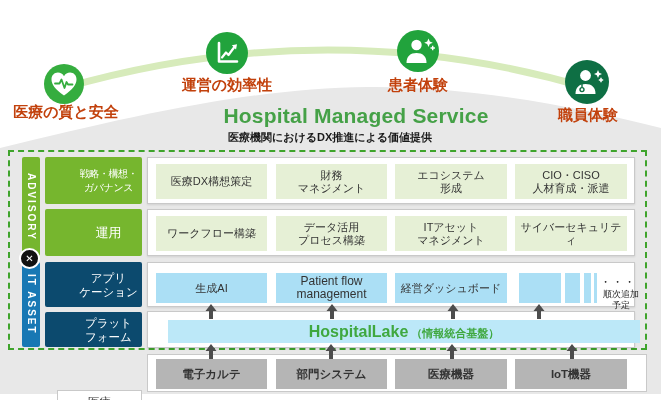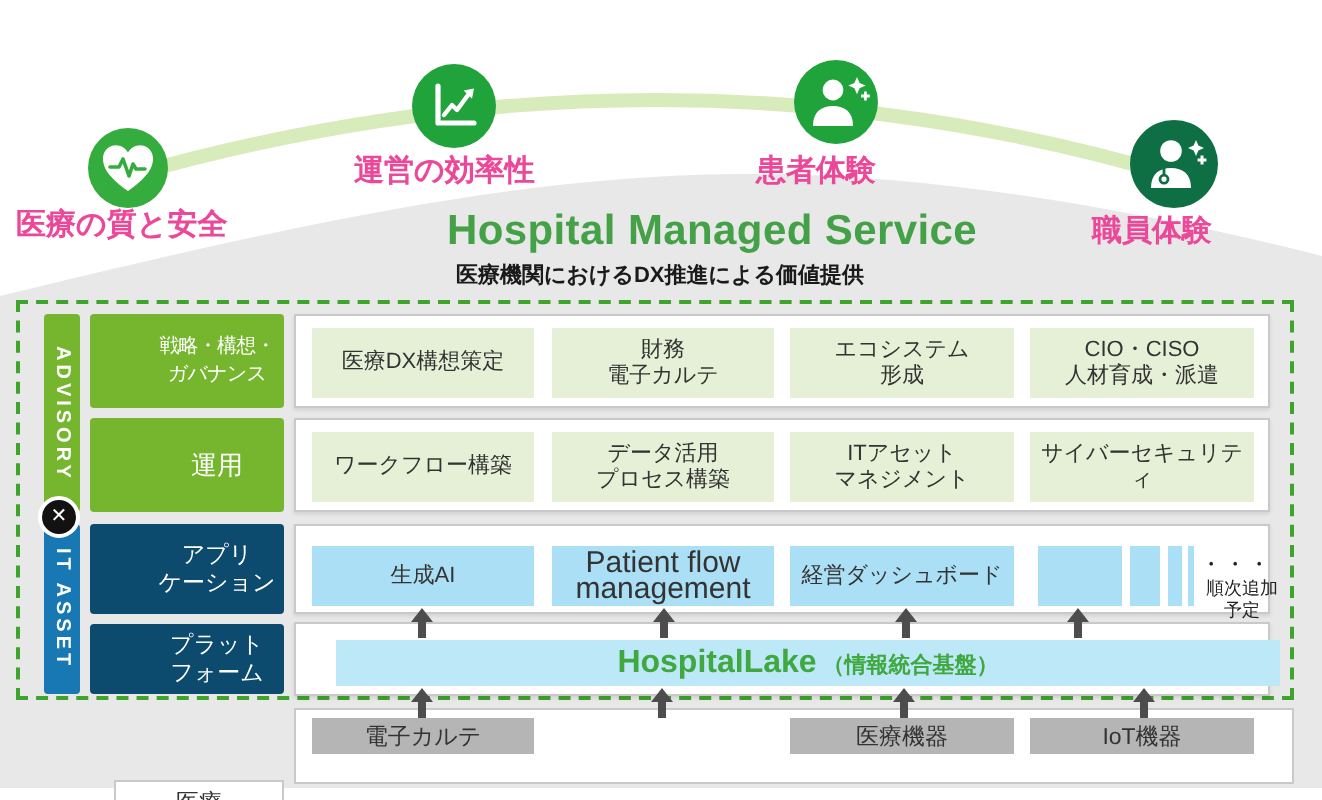--- a/index.html
+++ b/index.html
@@ -1,20 +1,20 @@
 <!DOCTYPE html>
 <html><head>
 <meta charset="utf-8">
 <style>
   * { box-sizing: border-box; margin: 0; padding: 0; }
   body { background:#fff; font-family:"Liberation Sans","DejaVu Sans",sans-serif; }
   .stage { position:relative; width:661px; height:400px; background:#fff; overflow:hidden; }
   .bg-svg { position:absolute; left:0; top:0; z-index:0; }
   .icon-wrap { position:absolute; z-index:2; }
-  .benefit-label { position:absolute; z-index:2; color:#ec4899; font-weight:bold; font-size:15px; white-space:nowrap; }
+  .benefit-label { position:absolute; z-index:2; color:#c2410c; font-weight:bold; font-size:15px; text-align:center; white-space:nowrap; }
   .main-title { position:absolute; left:156px; top:104px; width:400px; text-align:center; font-size:21px; font-weight:600; color:#45a147; z-index:2; letter-spacing:0.2px; }
   .sub-title { position:absolute; left:130px; top:130px; width:400px; text-align:center; font-size:11px; font-weight:bold; color:#1a1a1a; z-index:2; }
   .frame { position:absolute; left:8px; top:150px; width:639px; height:200px; border:2px dashed #3fa42c; z-index:1; }
   .vbar { position:absolute; left:22px; width:18px; border-radius:2px; color:#fff; z-index:2;
           writing-mode:vertical-rl; text-orientation:mixed; display:flex; align-items:center; justify-content:center;
           font-size:10px; font-weight:bold; letter-spacing:2px; }
   .vbar-advisory { top:157px; height:99px; background:#76b62e; }
   .vbar-itasset  { top:262px; height:85px; background:#1878b4; }
   .xbadge { position:absolute; left:19px; top:248px; width:21px; height:21px; border-radius:50%; background:#121212;
             border:2px solid #fff; color:#fff; display:flex; align-items:center; justify-content:center;
@@ -29,36 +29,36 @@
   .lbl-platform { top:312px; height:35px; font-size:11.5px; }
   .row { position:absolute; left:147px; width:488px; background:#fff; border:1px solid #c9c9c9; z-index:2;
          box-shadow:0 1px 2px rgba(0,0,0,0.10); }
   .row-1 { top:157px; height:47px; } .row-2 { top:209px; height:47px; }
   .row-3 { top:262px; height:45px; overflow:visible; } .row-4 { top:311px; height:37px; }
   .cell { position:absolute; top:6px; height:35px; display:flex; align-items:center; justify-content:center;
           text-align:center; font-size:11px; line-height:13px; color:#333; white-space:pre-line; }
   .c1 { left:8px; width:111px; } .c2 { left:128px; width:111px; } .c3 { left:247px; width:112px; } .c4 { left:367px; width:112px; }
   .lg { background:#e6f0d6; } .lb { background:#abdff5; }
   .app-cell { top:10px; height:30px; }
-  .pfm { font-size:15px; }
+  .pfm { font-size:12px; }
   .strip { position:absolute; top:10px; height:30px; background:#abdff5; }
   .strip-a { left:371px; width:42px; } .strip-b { left:417px; width:15px; }
   .strip-c { left:436px; width:7px; } .strip-d { left:446px; width:3px; }
   .dots { position:absolute; left:448px; top:13px; width:46px; text-align:center; font-size:9px; font-weight:bold;
           letter-spacing:3px; color:#222; }
   .more-note { position:absolute; left:447px; top:26px; width:52px; text-align:center; font-size:9px;
                line-height:11px; color:#222; white-space:pre-line; }
   .lake { position:absolute; left:8px; top:8px; width:472px; height:23px; background:#bce8f8; display:flex;
           align-items:baseline; justify-content:center; gap:3px; padding-top:2px;margin-left:12px; }
   .lake-name { font-size:16px; font-weight:bold; color:#3fa83f; line-height:19px; }
   .lake-suffix { font-size:11px; font-weight:bold; color:#3fa83f; }
   .bottom-row { position:absolute; left:147px; top:354px; width:500px; height:38px; background:#fff;
                 border:1px solid #c9c9c9; z-index:2; }
-  .gray-cell { position:absolute; top:4px; height:18px; background:#b5b5b5; color:#333; font-size:11.5px;
-               display:flex; align-items:center; justify-content:center; text-align:center; }
+  .gray-cell { position:absolute; top:4px; height:30px; background:#b5b5b5; color:#333; font-size:11.5px;
+               display:flex; align-items:center; justify-content:center; text-align:center;font-weight:bold; }
   .medsys { position:absolute; left:57px; top:354px; width:85px; height:37px; background:#fff; border:1px solid #c9c9c9;
             z-index:2; display:flex; align-items:center; justify-content:center; text-align:center; font-size:11.5px;
             line-height:13px; color:#333; white-space:pre-line;margin-top:36px; }
   .arrow { position:absolute; width:12px; height:15px; z-index:4; }
 </style>
 </head>
 <body>
 
 <div class="stage">
 
@@ -120,21 +120,21 @@
   <div class="lblbox lbl-green lbl-strategy">戦略・構想・ガバナンス</div>
   <div class="lblbox lbl-green lbl-operation">運用</div>
   <div class="lblbox lbl-blue lbl-application">アプリ
 ケーション</div>
   <div class="lblbox lbl-blue lbl-platform">プラット
 フォーム</div>
 
   <div class="row row-1">
     <div class="cell c1 lg">医療DX構想策定</div>
     <div class="cell c2 lg">財務
-電子カルテ</div>
+マネジメント</div>
     <div class="cell c3 lg">エコシステム
 形成</div>
     <div class="cell c4 lg">CIO・CISO
 人材育成・派遣</div>
   </div>
 
   <div class="row row-2">
     <div class="cell c1 lg">ワークフロー構築</div>
     <div class="cell c2 lg">データ活用
 プロセス構築</div>
@@ -160,20 +160,21 @@
     <div class="lake">
       <span class="lake-name">HospitalLake</span>
       <span class="lake-suffix">（情報統合基盤）</span>
     </div>
   </div>
 
   <div class="medsys">医療
 システム</div>
   <div class="bottom-row">
     <div class="gray-cell c1">電子カルテ</div>
+    <div class="gray-cell c2">部門システム</div>
     <div class="gray-cell c3">医療機器</div>
     <div class="gray-cell c4">IoT機器</div>
   </div>
 
   <svg class="arrow" style="left:205px; top:304px;" viewBox="0 0 12 15">
       <path d="M6 0 L11.5 7 H8 V15 H4 V7 H0.5 Z" fill="#4d4d4d"></path>
     </svg>
   <svg class="arrow" style="left:326px; top:304px;" viewBox="0 0 12 15">
       <path d="M6 0 L11.5 7 H8 V15 H4 V7 H0.5 Z" fill="#4d4d4d"></path>
     </svg>

